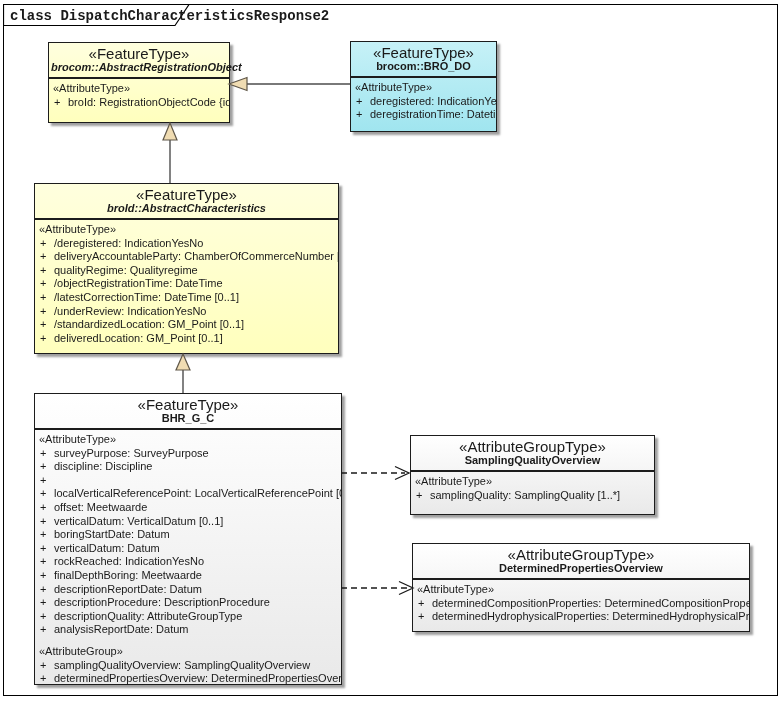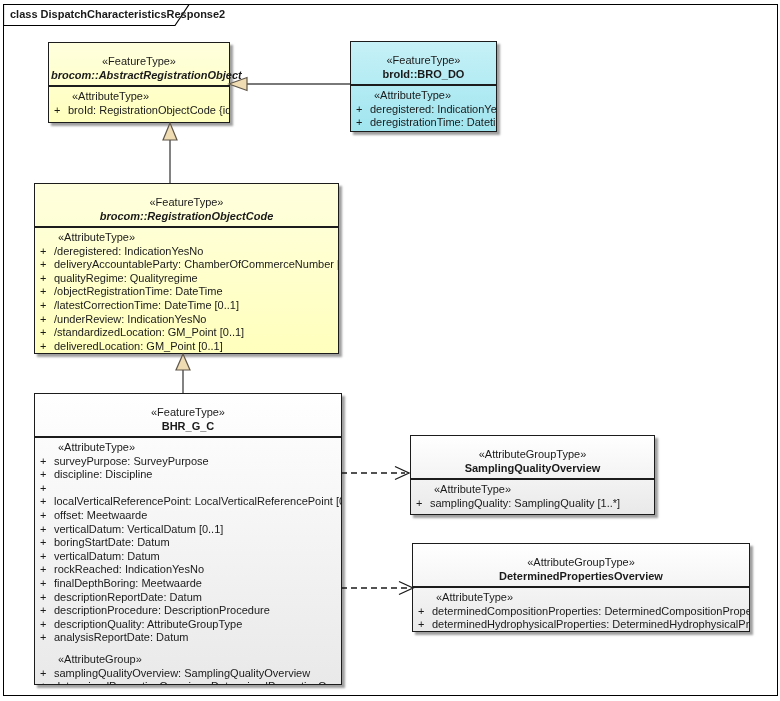--- a/index.html
+++ b/index.html
@@ -1,33 +1,33 @@
 <!DOCTYPE html>
 <html><head>
 <meta charset="utf-8">
 <style>
   html,body{margin:0;padding:0;background:#fff;}
   #canvas{position:relative;width:780px;height:701px;background:#fff;overflow:hidden;
           font-family:"Liberation Sans",sans-serif;color:#1a1a1a;}
   #frame{position:absolute;left:3px;top:4px;width:773px;height:690px;border:1px solid #000;}
   #title-tab{position:absolute;left:3px;top:4px;width:200px;height:23px;}
   #title-tab svg{position:absolute;left:0;top:0;}
-  #title-tab .tab-text{position:absolute;left:7px;top:4px;font-size:11px;font-weight:bold;white-space:nowrap;}
+  #title-tab .tab-text{position:absolute;left:7px;top:4px;font-size:14px;font-weight:bold;white-space:nowrap;font-family:Liberation Mono, monospace;}
 
   .node{position:absolute;border:1.5px solid #1c1c1c;display:flex;flex-direction:column;
         box-shadow:3px 3px 2px rgba(80,80,80,.55);}
   .fill-yellow{background:linear-gradient(#ffffde,#ffffbd);}
   .fill-cyan{background:linear-gradient(#c6f1f7,#a0e5ef);}
   .fill-gray{background:linear-gradient(#ffffff,#e9e9e9);}
   .node-header{text-align:center;padding:4px 2px 3px;}
-  .stereotype{font-size:11px;line-height:13px;margin-top:8px;}
+  .stereotype{font-size:15px;line-height:13px;}
   .node-name{font-size:11px;font-weight:bold;line-height:14px;}
   .abstract .node-name{font-style:italic;}
   .attrs{border-top:2px solid #1c1c1c;flex:1;padding:3px 2px 0 0;font-size:11px;line-height:13.6px;overflow:hidden;}
-  .group-label{padding-left:23px;}
+  .group-label{padding-left:4px;}
   .group-label.later{margin-top:8px;}
   .attr-row{display:flex;white-space:nowrap;}
   .attr-row .vis{flex:0 0 14px;margin-left:5px;text-align:left;}
 
   #node-aro{left:48px;top:42px;width:180px;height:79px;}
   #node-bro-do{left:350px;top:41px;width:145px;height:89px;}
   #node-ac{left:34px;top:183px;width:303px;height:169px;}
   #node-bhr{left:34px;top:393px;width:306px;height:290px;}
   #node-sqo{left:410px;top:435px;width:243px;height:78px;}
   #node-dpo{left:412px;top:543px;width:336px;height:87px;}
@@ -62,39 +62,39 @@
       <div class="attr-row">
         <span class="vis">+</span>
         <span>broId: RegistrationObjectCode {id}</span>
       </div>
     </div>
   </div>
 
   <div class="node fill-cyan" id="node-bro-do">
     <div class="node-header">
       <div class="stereotype">«FeatureType»</div>
-      <div class="node-name">broId::BRO_DO</div>
+      <div class="node-name">brocom::BRO_DO</div>
     </div>
     <div class="attrs">
       <div class="group-label">«AttributeType»</div>
       <div class="attr-row">
         <span class="vis">+</span>
         <span>deregistered: IndicationYesNo</span>
       </div>
       <div class="attr-row">
         <span class="vis">+</span>
         <span>deregistrationTime: Datetime</span>
       </div>
     </div>
   </div>
 
   <div class="node abstract fill-yellow" id="node-ac">
     <div class="node-header">
       <div class="stereotype">«FeatureType»</div>
-      <div class="node-name">brocom::RegistrationObjectCode</div>
+      <div class="node-name">broId::AbstractCharacteristics</div>
     </div>
     <div class="attrs">
       <div class="group-label">«AttributeType»</div>
       <div class="attr-row">
         <span class="vis">+</span>
         <span>/deregistered: IndicationYesNo</span>
       </div>
       <div class="attr-row">
         <span class="vis">+</span>
         <span>deliveryAccountableParty: ChamberOfCommerceNumber [0..1]</span>

